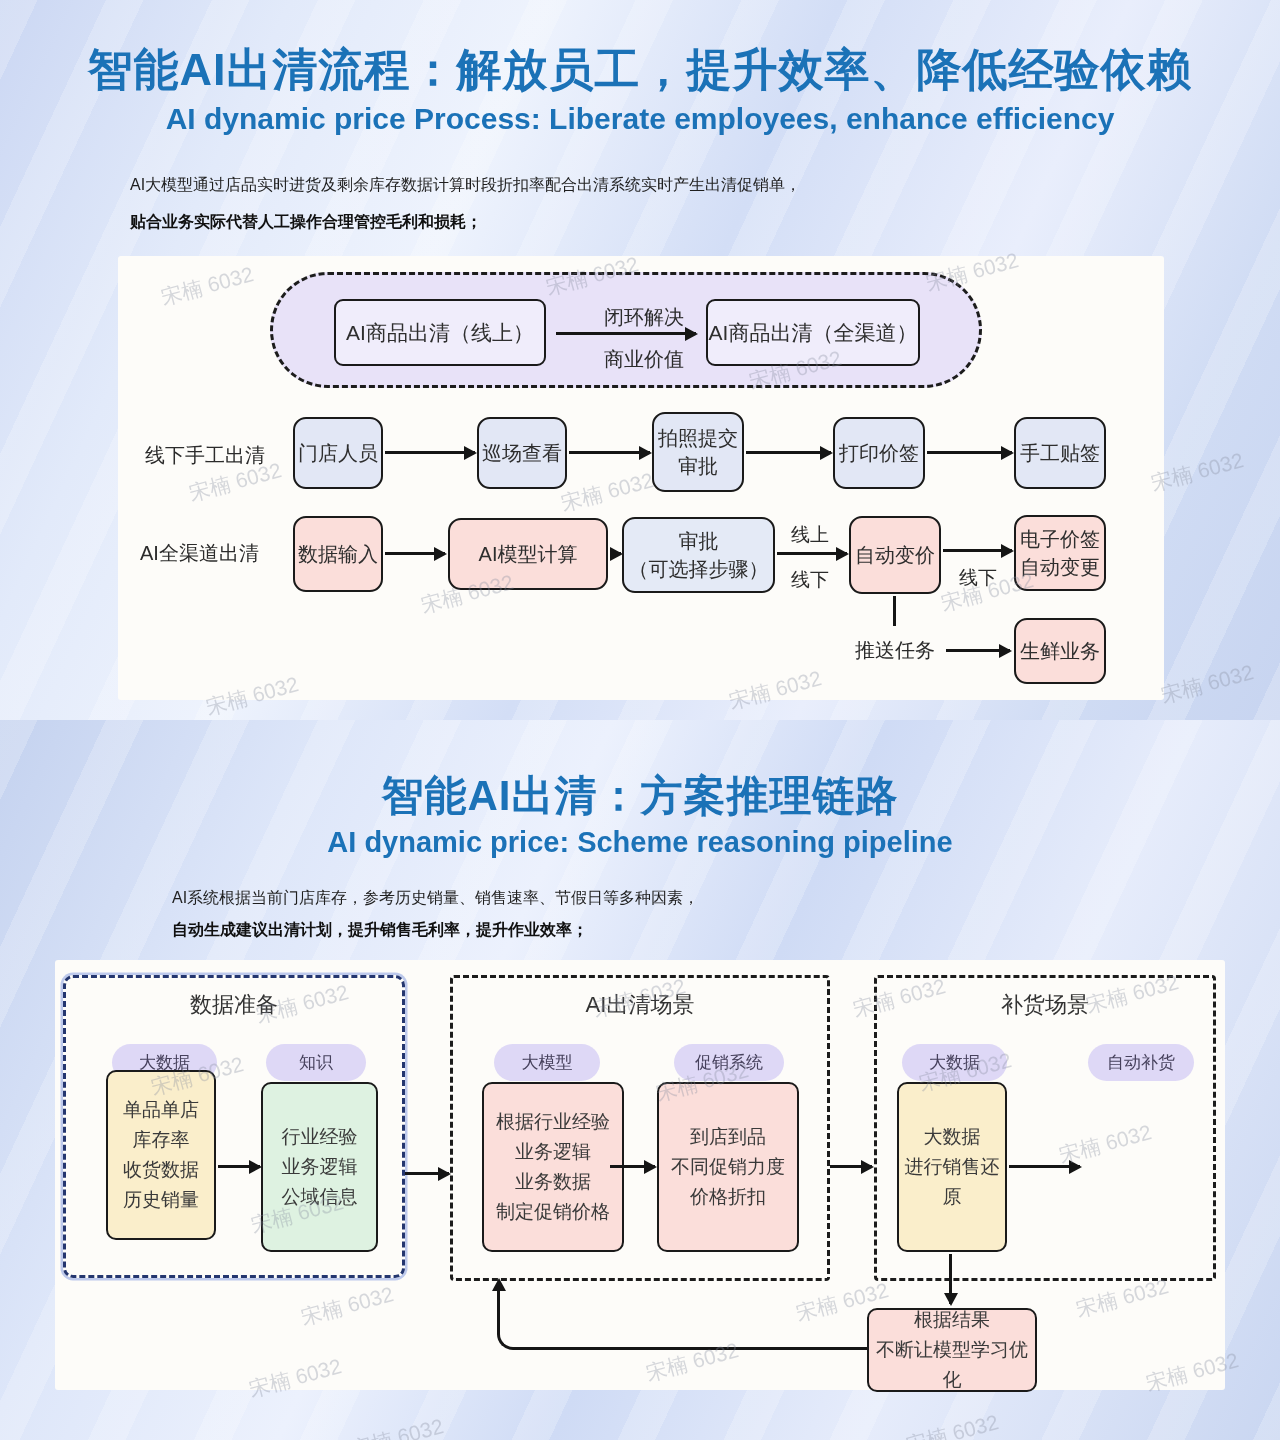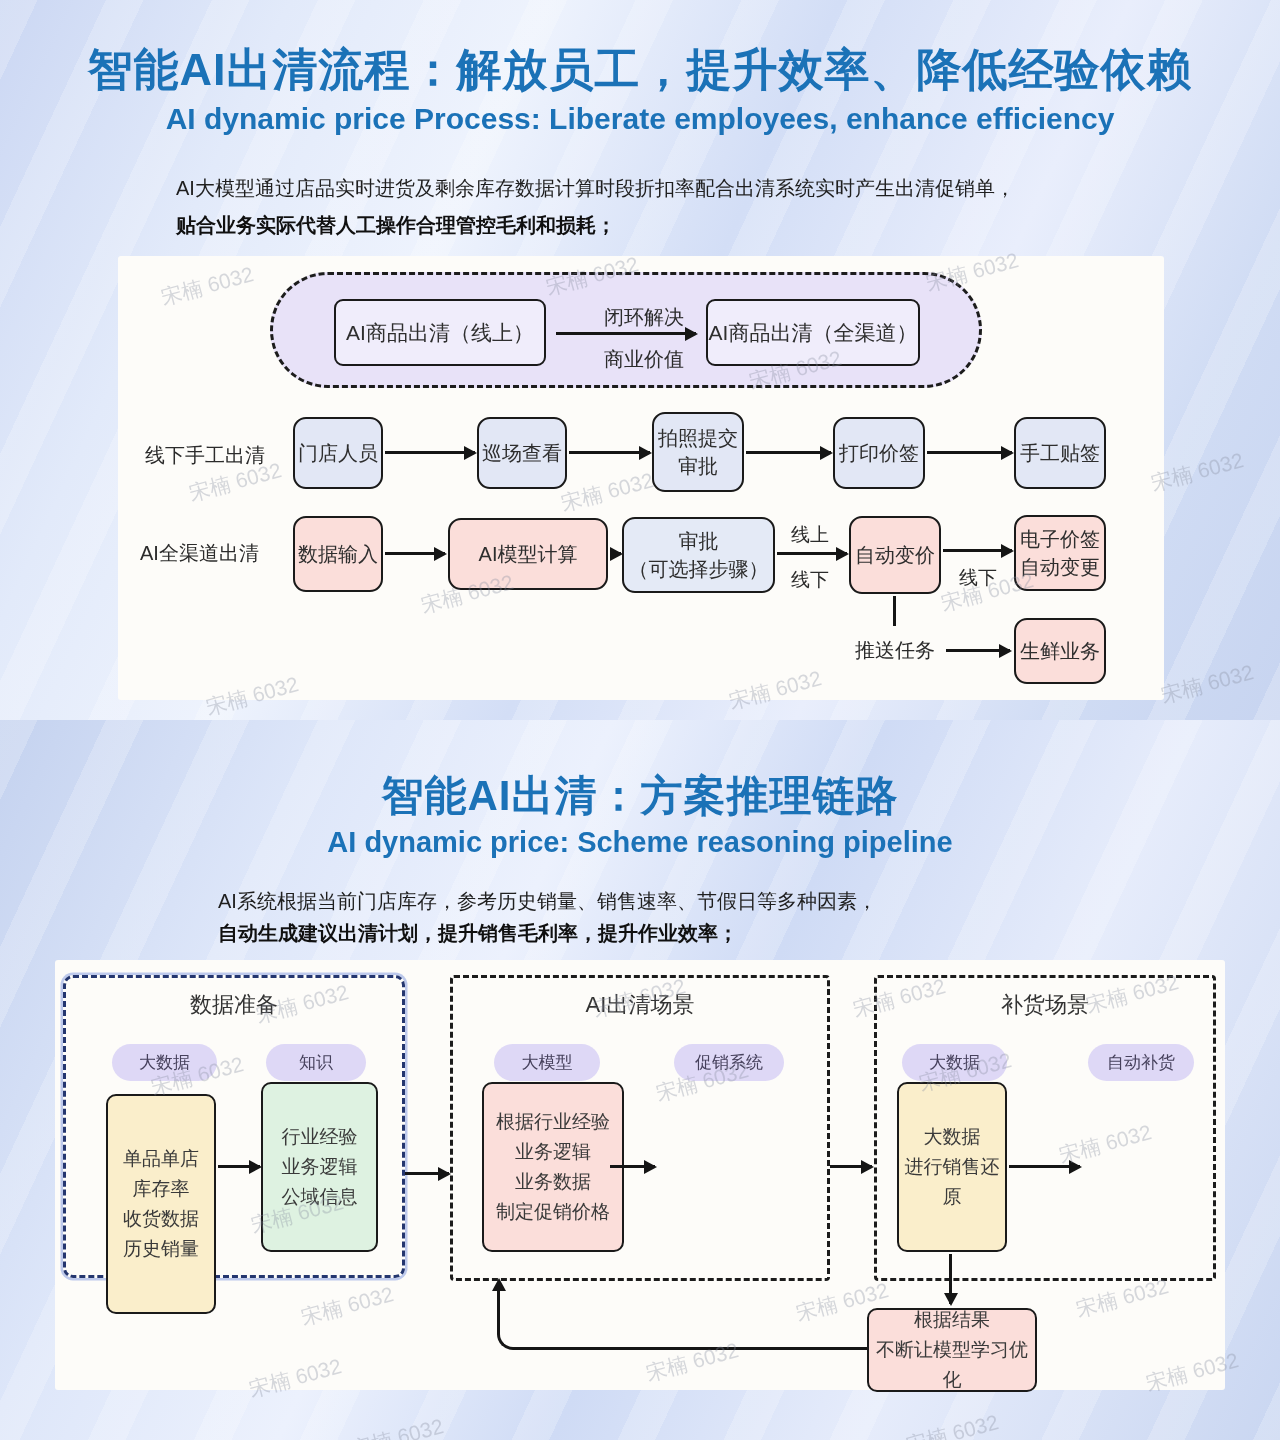--- a/index.html
+++ b/index.html
@@ -17,21 +17,21 @@
 
   .slide-title { position:absolute; left:0; width:1280px; text-align:center;
     color:#1b72b7; font-weight:700; letter-spacing:1px; }
   .slide-sub { position:absolute; left:0; width:1280px; text-align:center;
     color:#1b72b7; font-weight:700; }
   #slide1 .slide-title { top:40px; font-size:45px; }
   #slide1 .slide-sub { top:102px; font-size:30px; }
   #slide2 .slide-title { top:48px; font-size:42px; }
   #slide2 .slide-sub { top:106px; font-size:29px; }
 
-  .intro { position:absolute; font-size:20px; color:#1f1f1f; white-space:nowrap;margin-left:46px; }
+  .intro { position:absolute; font-size:16px; color:#1f1f1f; white-space:nowrap; }
   .intro.bold { font-weight:700; color:#101010; }
 
   .white-panel { position:absolute; background:#fdfcf9; border-radius:3px; }
 
   .box { position:absolute; display:flex; align-items:center; justify-content:center;
     text-align:center; border:2.5px solid #1a1a1a; border-radius:13px;
     color:#2e2e2e; font-size:20px; line-height:28px; white-space:pre-line; }
   .bx-peri { background:#e2e7f5; }
   .bx-pink { background:#fbdeda; }
   .bx-blue { background:#e4eaf6; }
@@ -135,41 +135,44 @@
 
     <div class="intro" style="left:172px; top:168px;">AI系统根据当前门店库存，参考历史销量、销售速率、节假日等多种因素，</div>
     <div class="intro bold" style="left:172px; top:200px;">自动生成建议出清计划，提升销售毛利率，提升作业效率；</div>
 
     <div class="white-panel" style="left:55px; top:240px; width:1170px; height:430px;"></div>
 
     <div class="dash-panel blue" style="left:63px; top:255px; width:342px; height:303px;">
       <div class="panel-title">数据准备</div>
     </div>
     <div class="pill" style="left:112px; top:324px; width:105px; height:37px;">大数据</div>
-    <div class="big-box bx-yellow" style="left:106px; top:374px; width:110px; height:220px;">单品单店
+    <div class="big-box bx-yellow" style="left:106px; top:350px; width:110px; height:170px;">单品单店
 库存率
 收货数据
 历史销量</div>
     <div class="pill" style="left:266px; top:324px; width:100px; height:37px;">知识</div>
     <div class="big-box bx-green" style="left:261px; top:362px; width:117px; height:170px;">行业经验
 业务逻辑
 公域信息</div>
     <div class="arrow-r" style="left:218px; top:445px; width:42px;"></div>
 
     <div class="arrow-r" style="left:405px; top:452px; width:44px;"></div>
 
     <div class="dash-panel" style="left:450px; top:255px; width:380px; height:306px;">
       <div class="panel-title">AI出清场景</div>
     </div>
     <div class="pill" style="left:494px; top:324px; width:106px; height:37px;">大模型</div>
     <div class="big-box bx-pink" style="left:482px; top:362px; width:142px; height:170px;">根据行业经验
 业务逻辑
 业务数据
 制定促销价格</div>
     <div class="pill" style="left:674px; top:324px; width:110px; height:37px;text-align:right;">促销系统</div>
+    <div class="big-box bx-pink" style="left:657px; top:362px; width:142px; height:170px;">到店到品
+不同促销力度
+价格折扣</div>
     <div class="arrow-r" style="left:610px; top:445px; width:45px;"></div>
 
     <div class="arrow-r" style="left:830px; top:445px; width:42px;"></div>
 
     <div class="dash-panel" style="left:874px; top:255px; width:342px; height:306px;">
       <div class="panel-title">补货场景</div>
     </div>
     <div class="pill" style="left:902px; top:324px; width:105px; height:37px;">大数据</div>
     <div class="big-box bx-yellow" style="left:897px; top:362px; width:110px; height:170px;">大数据
 进行销售还原</div>

